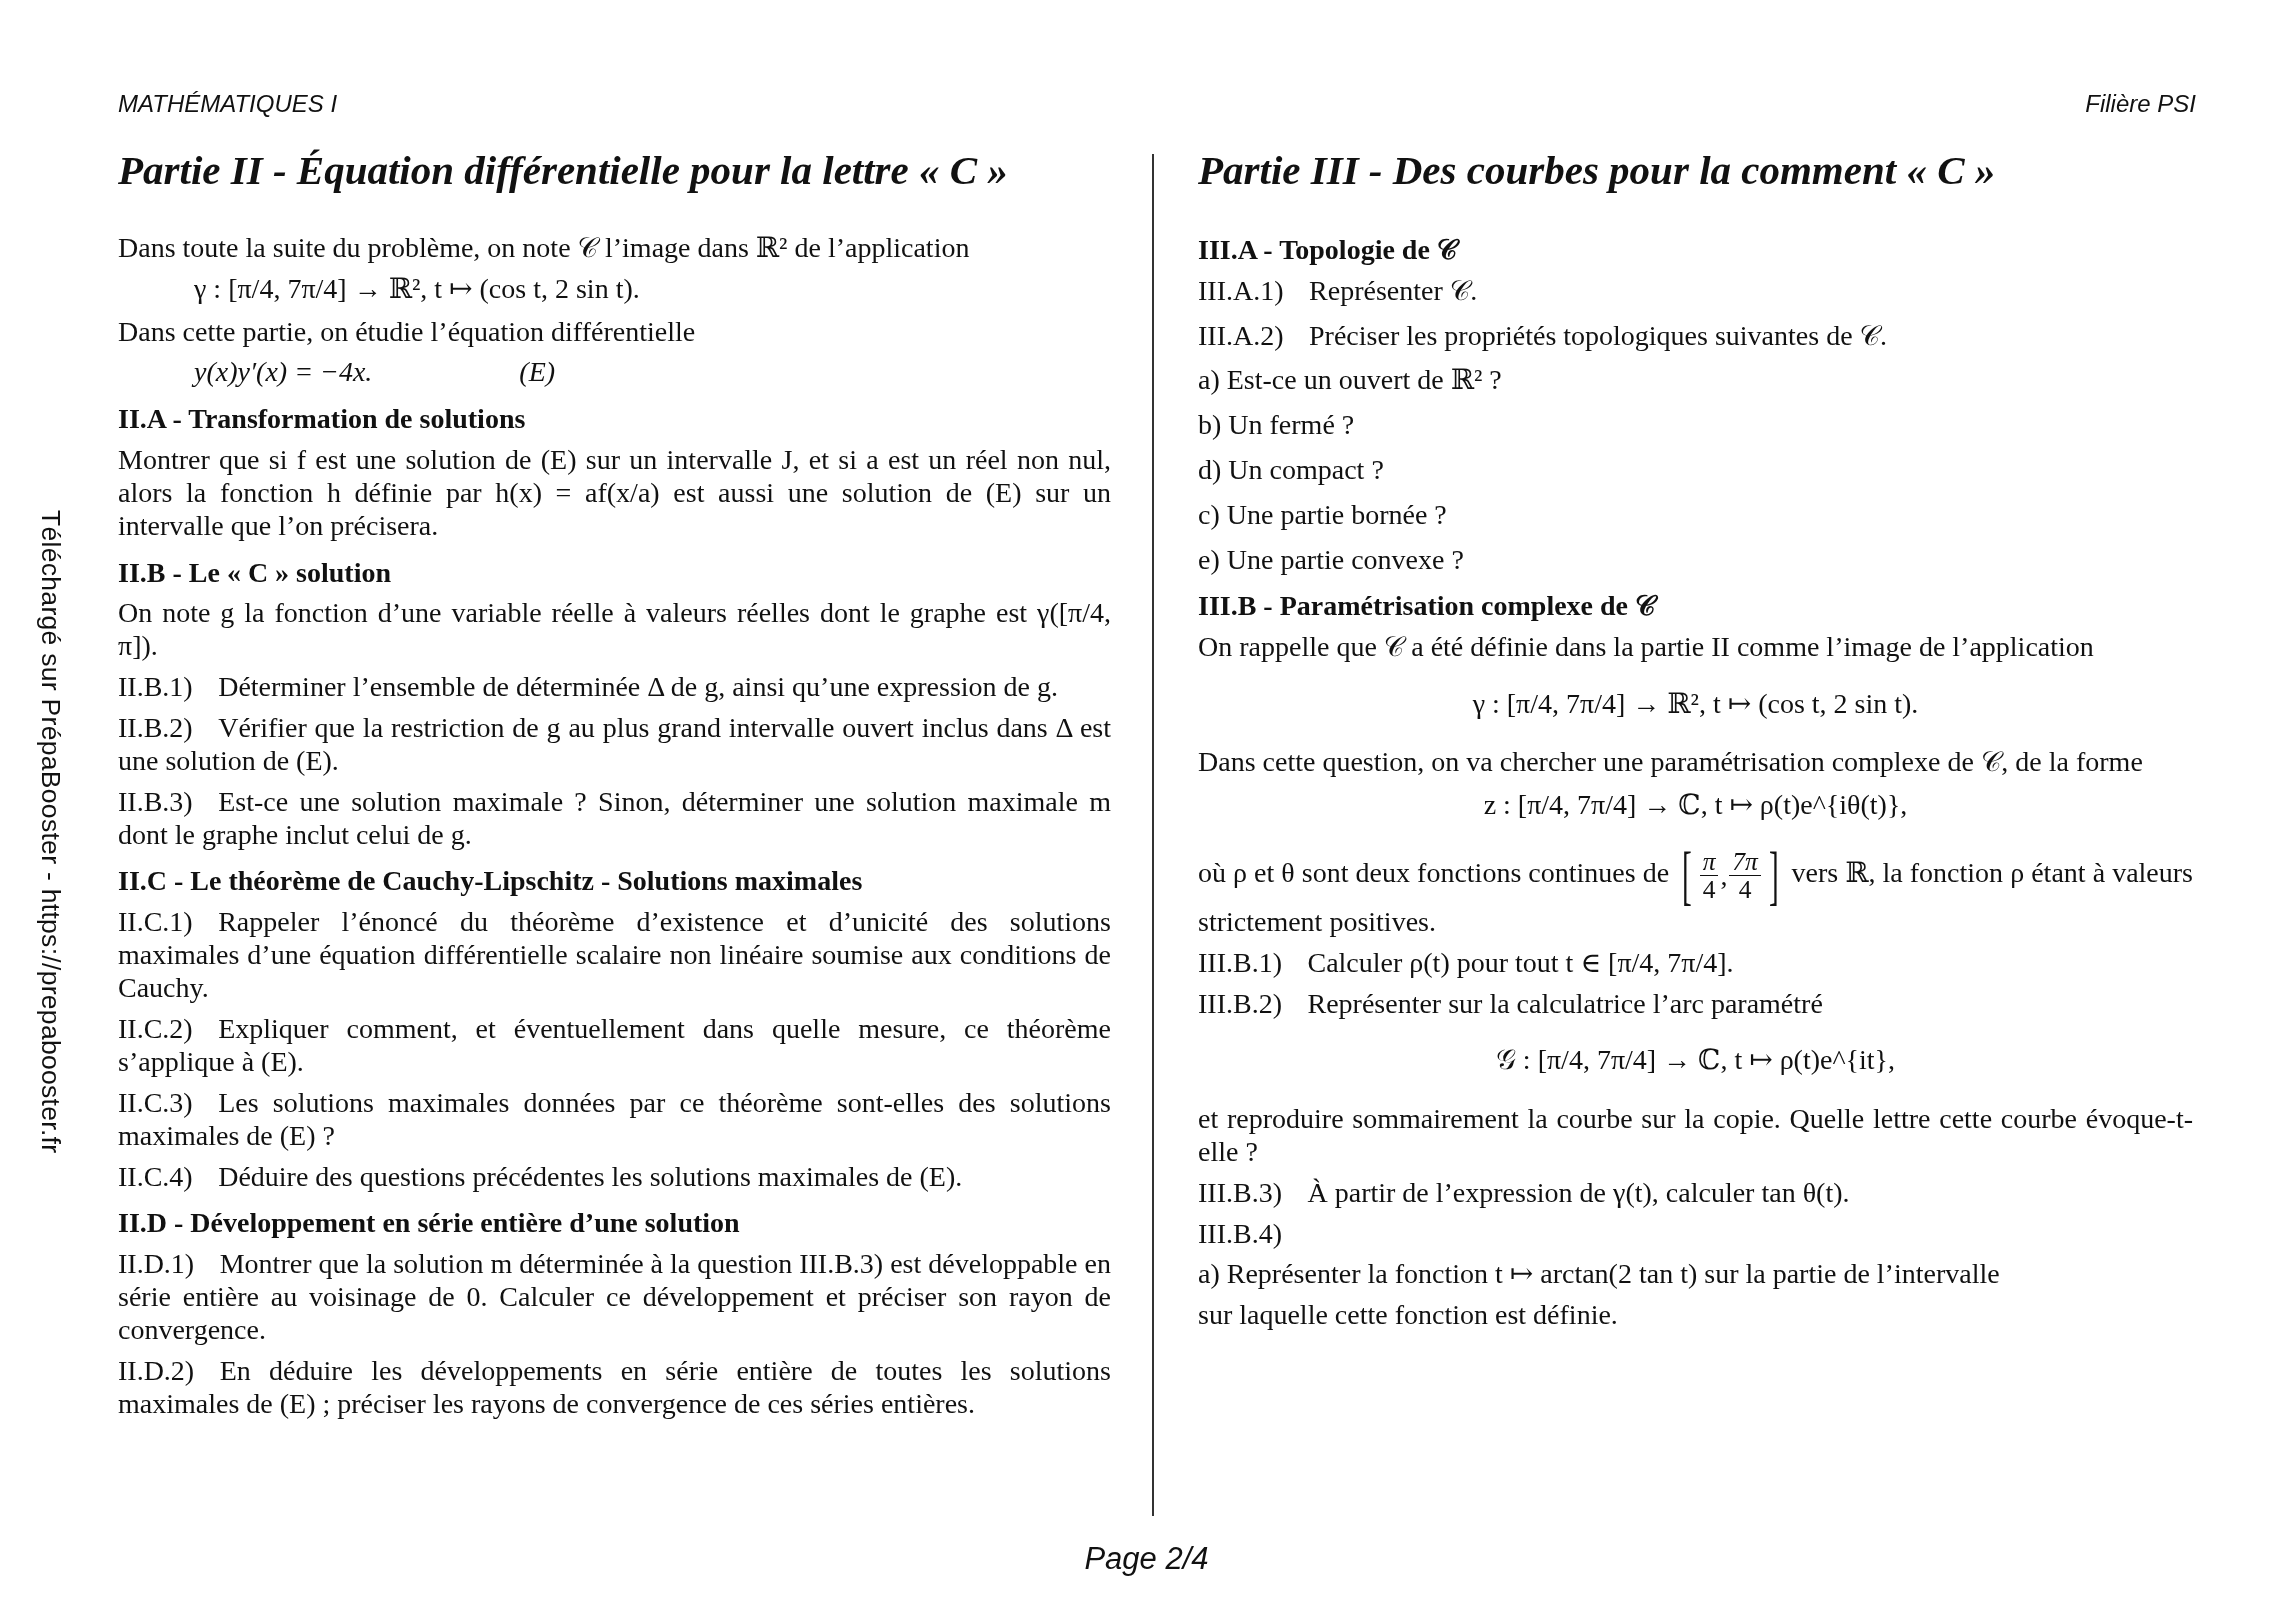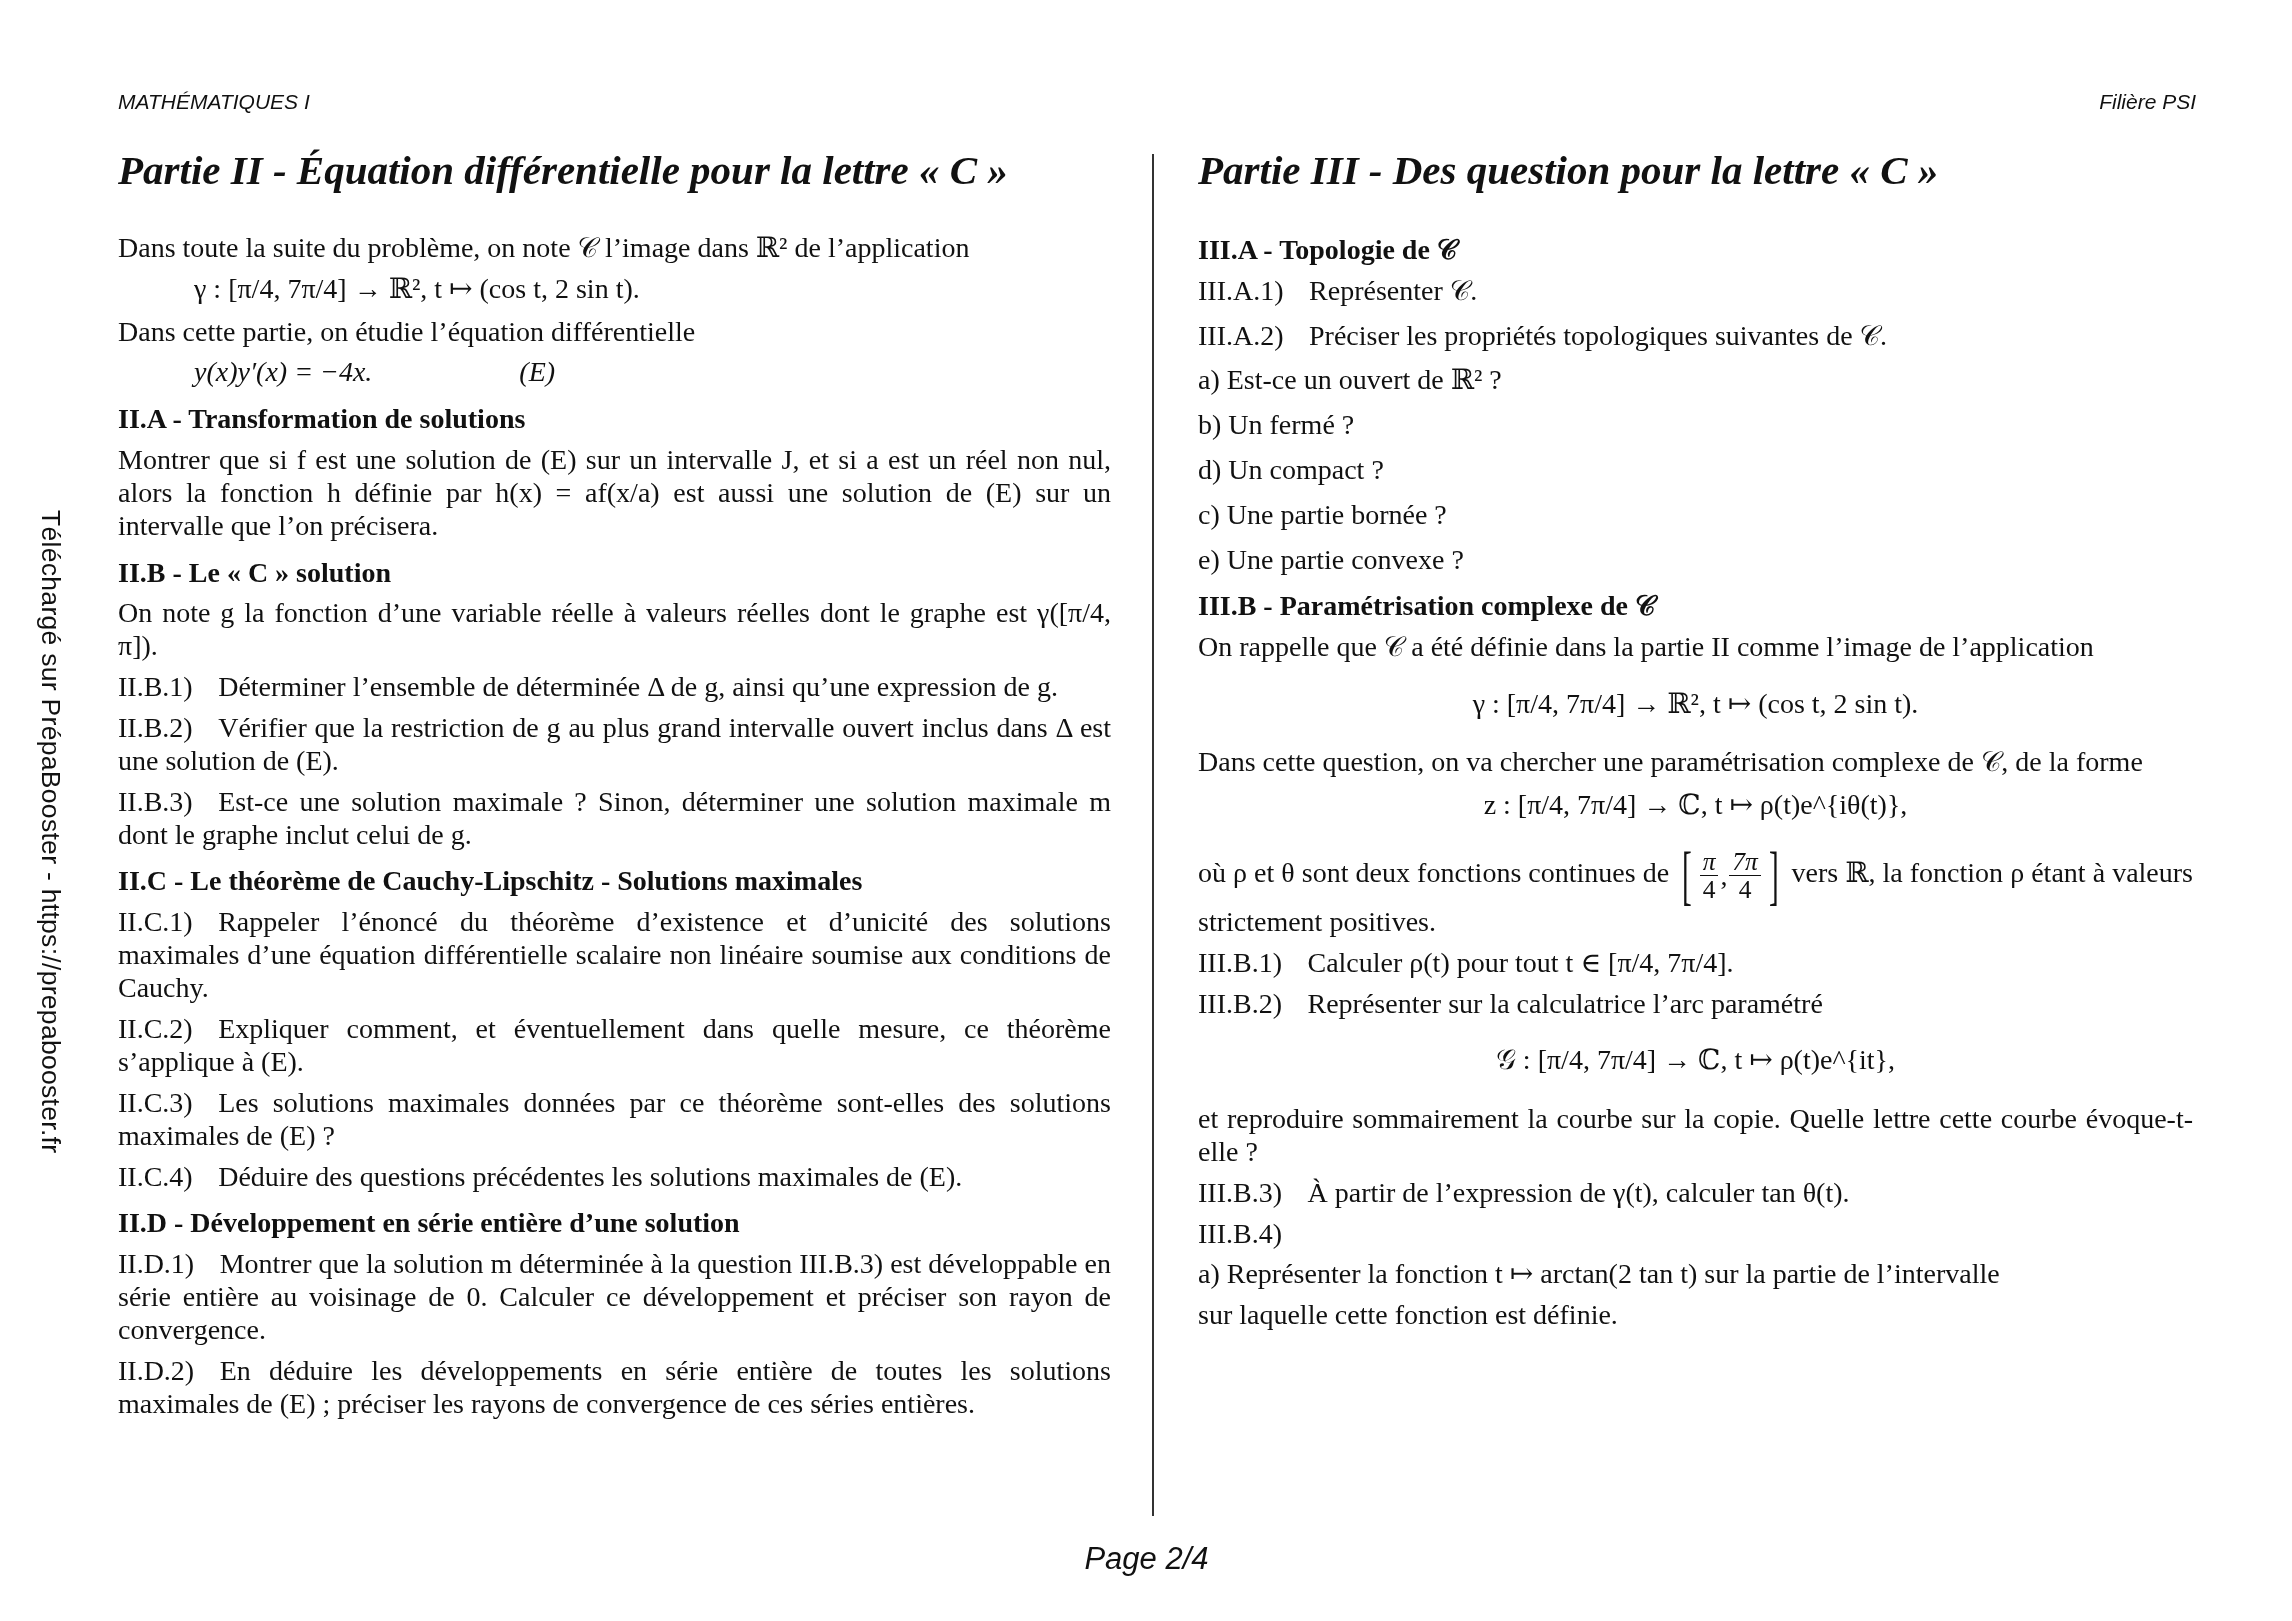--- a/index.html
+++ b/index.html
@@ -1,17 +1,17 @@
 <!DOCTYPE html>
 <html><head>
 <meta charset="utf-8">
 <style>
   html, body { margin: 0; padding: 0; background: #ffffff; }
   body { width: 2293px; height: 1621px; position: relative; overflow: hidden; color: #111; font-family: "Liberation Serif", "DejaVu Serif", serif; }
-  .hdr { position: absolute; top: 90px; font-family: "Liberation Sans", sans-serif; font-style: italic; font-size: 21px; }
+  .hdr { position: absolute; top: 90px; font-family: "Liberation Sans", sans-serif; font-style: italic; font-size: 24px; }
   .hdr-left { left: 118px; }
   .hdr-right { right: 97px; }
   .watermark { position: absolute; left: 35px; top: 510px; writing-mode: vertical-rl; font-family: "Liberation Sans", sans-serif; font-size: 26.5px; letter-spacing: 0.3px; }
   .divider { position: absolute; left: 1152px; top: 154px; width: 2px; height: 1362px; background: #333; }
   .col { position: absolute; top: 147px; font-size: 28px; line-height: 33px; }
   .col-left { left: 118px; width: 993px; }
   .col-right { left: 1198px; width: 995px; }
   .part-title { font-style: italic; font-weight: bold; font-size: 41px; text-align: left; margin: 0 0 37px 0; line-height: 47px; }
   .col-right .part-title { margin-bottom: 39px; }
   p { margin: 0 0 7.8px 0; text-align: justify; }
@@ -66,21 +66,21 @@
   <p><span class="q-label">II.C.2)</span><span>Expliquer comment, et éventuellement dans quelle mesure, ce théorème s’applique à (E).</span></p>
   <p><span class="q-label">II.C.3)</span><span>Les solutions maximales données par ce théorème sont-elles des solutions maximales de (E) ?</span></p>
   <p><span class="q-label">II.C.4)</span><span>Déduire des questions précédentes les solutions maximales de (E).</span></p>
 
   <div class="sec">II.D - Développement en série entière d’une solution</div>
   <p><span class="q-label">II.D.1)</span><span>Montrer que la solution m déterminée à la question III.B.3) est développable en série entière au voisinage de 0. Calculer ce développement et préciser son rayon de convergence.</span></p>
   <p><span class="q-label">II.D.2)</span><span>En déduire les développements en série entière de toutes les solutions maximales de (E) ; préciser les rayons de convergence de ces séries entières.</span></p>
 </div>
 
 <div class="col col-right">
-  <div class="part-title">Partie III - Des question pour la lettre « C »</div>
+  <div class="part-title">Partie III - Des courbes pour la comment « C »</div>
 
   <div class="sec">III.A - Topologie de 𝒞</div>
   <p class="tight"><span class="q-label">III.A.1)</span><span>Représenter 𝒞.</span></p>
   <p class="tight"><span class="q-label">III.A.2)</span><span>Préciser les propriétés topologiques suivantes de 𝒞.</span></p>
   <p class="tight">a) Est-ce un ouvert de ℝ² ?</p>
   <p class="tight">b) Un fermé ?</p>
   <p class="tight">d) Un compact ?</p>
   <p class="tight">c) Une partie bornée ?</p>
   <p class="tight">e) Une partie convexe ?</p>
 

